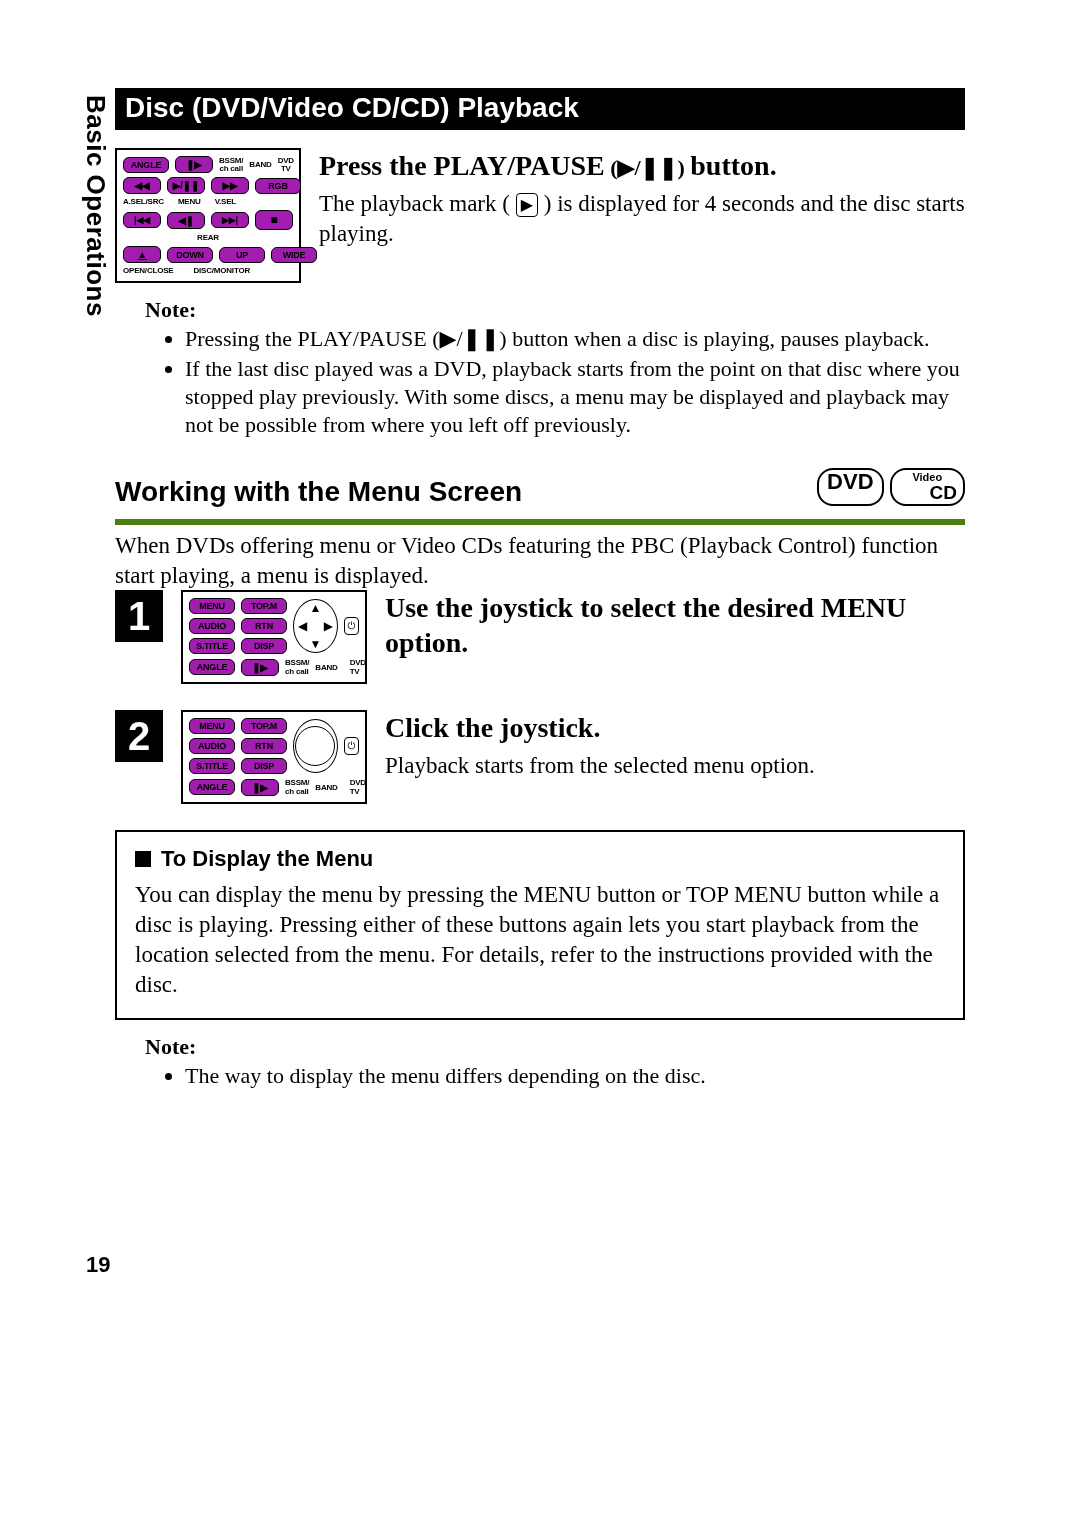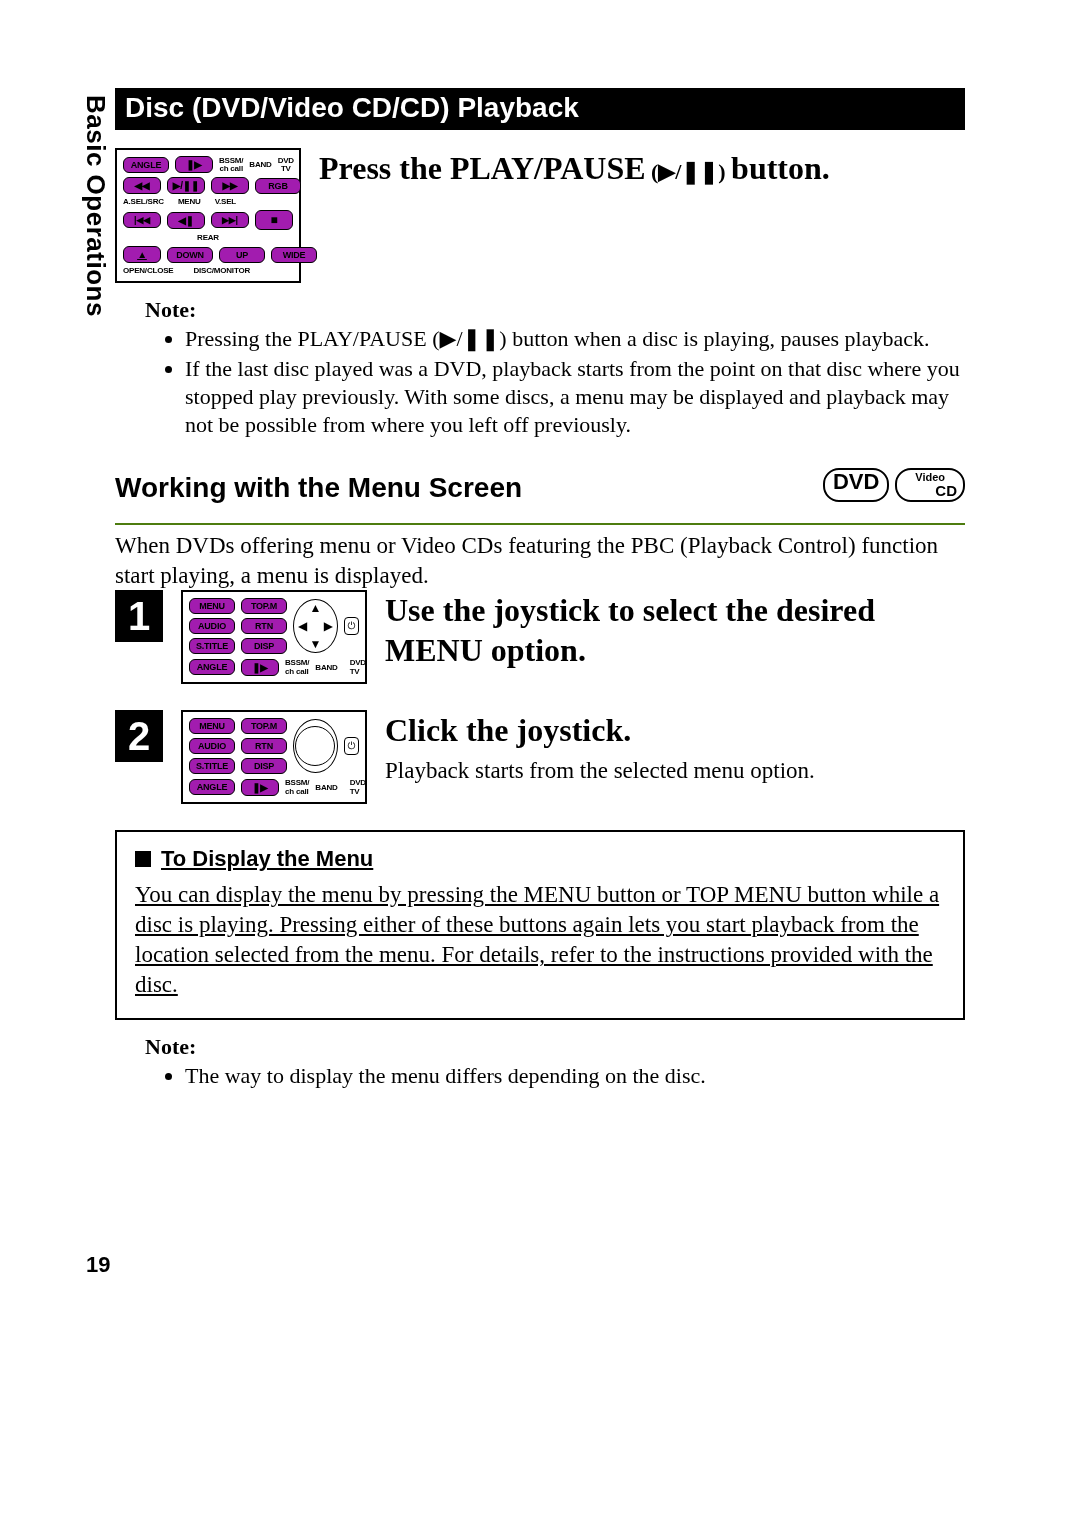--- a/index.html
+++ b/index.html
@@ -107,21 +107,21 @@
     width: 52px; height: 52px; border: 1.5px solid #000; border-radius: 50%;
     display:flex; align-items:center; justify-content:center;
   }
   .joy-click .inner { width: 38px; height: 38px; border: 1.5px solid #000; border-radius: 50%; }
   .branding-row { display:flex; gap:6px; align-items:center; font-size:8px; font-weight:700; }
   .pwr { width:16px; height:16px; border:1.5px solid #000; border-radius:4px; display:flex; align-items:center; justify-content:center; font-size:10px; }
 
   .step-title {
     font-family: "Times New Roman", Times, serif;
     font-weight: 700;
-    font-size: 32px;
+    font-size: 28px;
     line-height: 1.25;
   }
   .body-text {
     font-family: "Times New Roman", Times, serif;
     font-size: 23px;
     line-height: 1.3;
     margin-top: 6px;
   }
   .playback-mark {
     display: inline-block;
@@ -142,43 +142,43 @@
     padding-left: 40px;
     font-size: 22px;
     line-height: 1.28;
   }
   ul.notes li { margin-bottom: 2px; }
 
   .subsection-bar {
     display: flex;
     align-items: flex-end;
     justify-content: space-between;
-    border-bottom: 2px solid #4d7c0f;
+    border-bottom: 6px solid #4d7c0f;
     margin-top: 28px;
-    padding-bottom: 17px;
+    padding-bottom: 9px;
   }
   .subsection-bar .title {
     font-family: Arial, Helvetica, sans-serif;
     font-weight: 700;
     font-size: 28px;
     padding-bottom: 2px;
   }
   .media-badges { display: flex; gap: 6px; padding-bottom: 4px; }
   .badge {
     border: 2.5px solid #000;
     border-radius: 16px;
     font-family: Arial, Helvetica, sans-serif;
     font-weight: 800;
     padding: 1px 8px;
     text-align: center;
     line-height: 1;
   }
   .badge.dvd { font-size: 22px; }
   .badge.vcd { font-size: 11px; display:flex; flex-direction:column; padding:2px 6px;}
-  .badge.vcd .b2 { font-size: 15px; margin-left: 32px; }
+  .badge.vcd .b2 { font-size: 19px; margin-left: 32px; }
 
   .small-heading {
     font-family: Arial, Helvetica, sans-serif;
     font-weight: 700;
     font-size: 22px;
     margin-top: 22px;
     margin-bottom: 10px;
   }
 
   .step-block { display:flex; gap: 18px; align-items:flex-start; margin-bottom: 26px;}
@@ -186,21 +186,20 @@
     background:#000; color:#fff; font-family: Arial, Helvetica, sans-serif; font-weight:700;
     font-size: 40px; width:48px; height:52px; display:flex; align-items:center; justify-content:center;
     flex: none;
   }
   .step-right { flex: 1; }
 
   .boxed {
     border: 2px solid #000;
     padding: 14px 18px 18px 18px;
     margin-top: 20px;
-    text-decoration: underline;
   }
   .boxed .box-title {
     font-family: Arial, Helvetica, sans-serif;
     font-weight: 700;
     font-size: 22px;
     margin-bottom: 8px;
   }
   .boxed .box-title::before {
     content: "";
     display: inline-block;
@@ -259,20 +258,25 @@
         <div class="panel-row" style="gap:20px">
           <span class="mini-label">OPEN/CLOSE</span>
           <span class="mini-label">DISC/MONITOR</span>
         </div>
       </div>
     </div>
 
     <div style="flex:1">
       <div class="step-title">
         <span>Press the PLAY/PAUSE</span><span class="inline-playpause"></span><span>button.</span>
+      </div>
+      <div class="body-text">
+        <span>The playback mark (</span>
+        <span class="playback-mark">▶</span>
+        <span>) is displayed for 4 seconds and the disc starts playing.</span>
       </div>
     </div>
   </div>
 
   <div style="margin-left:30px">
     <div class="note-label">Note:</div>
     <ul class="notes">
       <li>Pressing the PLAY/PAUSE (▶/❚❚) button when a disc is playing, pauses playback.</li>
       <li>If the last disc played was a DVD, playback starts from the point on that disc where you stopped play previously. With some discs, a menu may be displayed and playback may not be possible from where you left off previously.</li>
     </ul>

